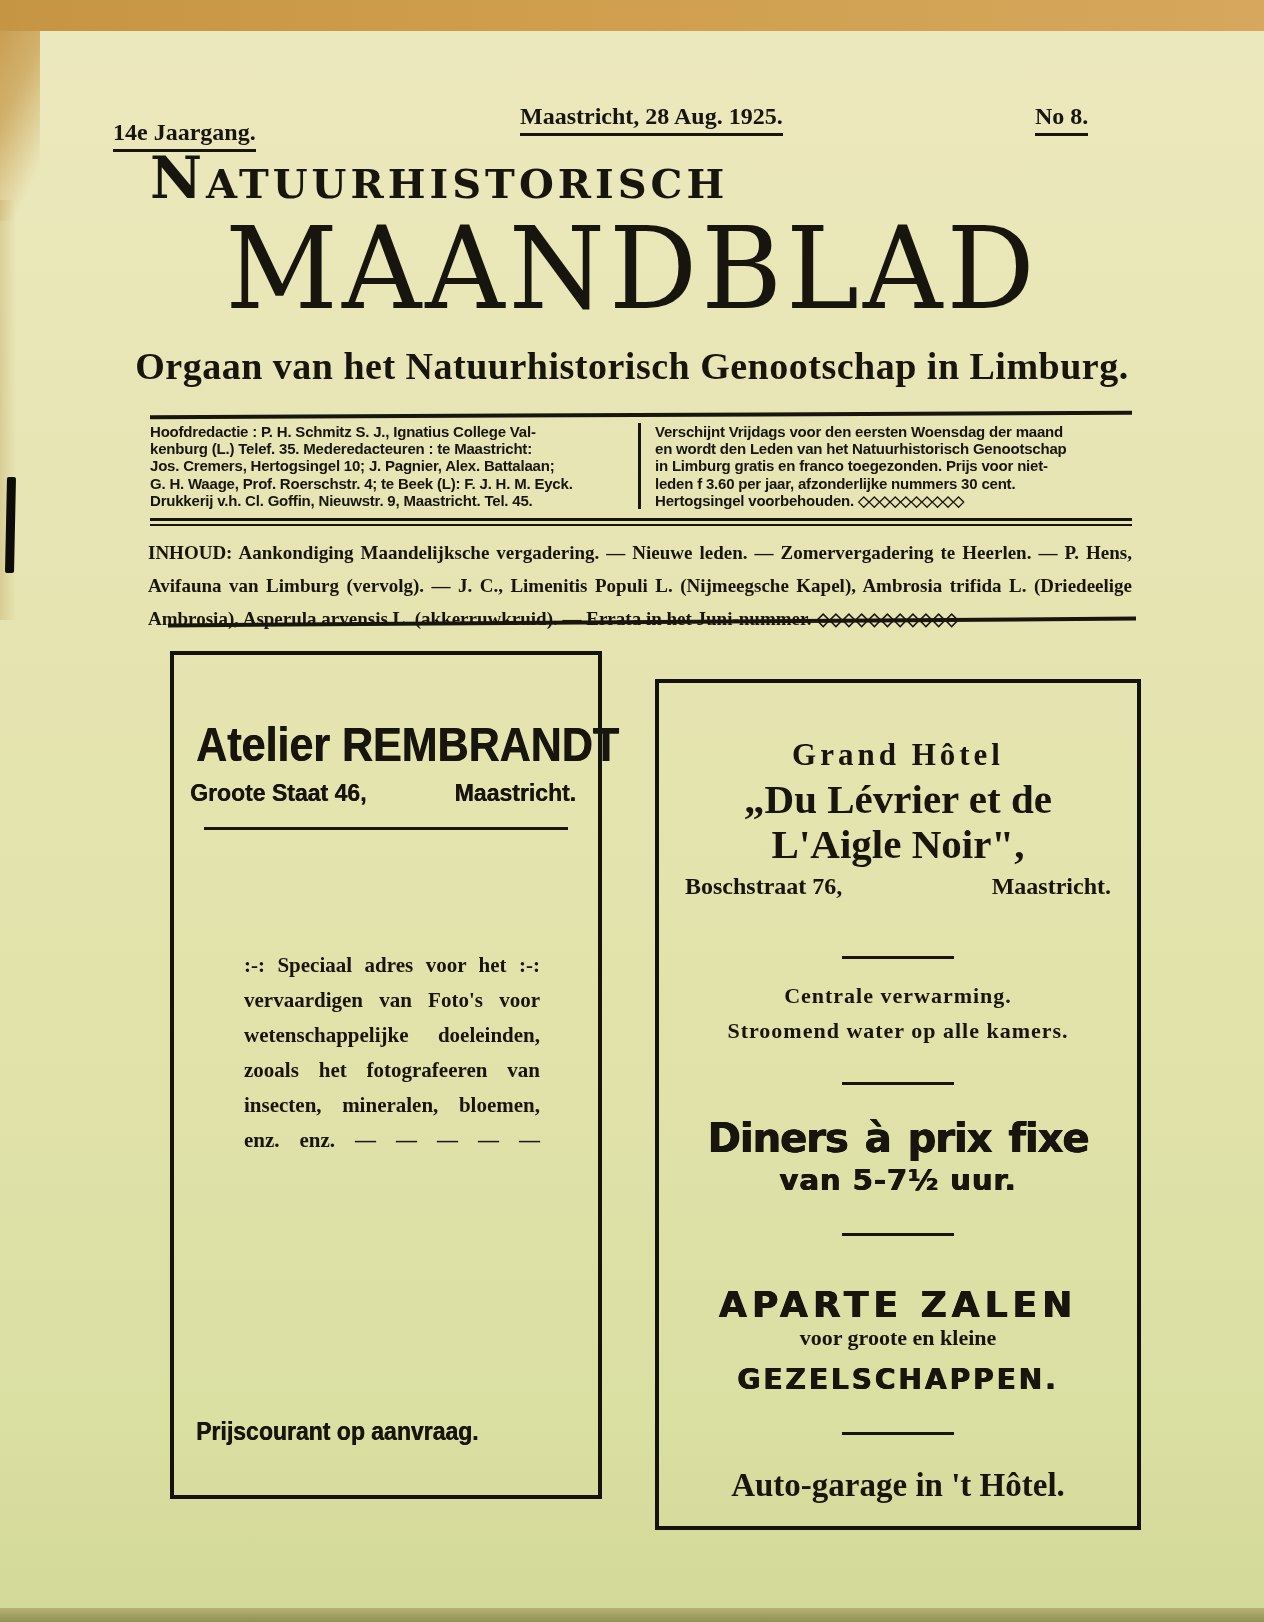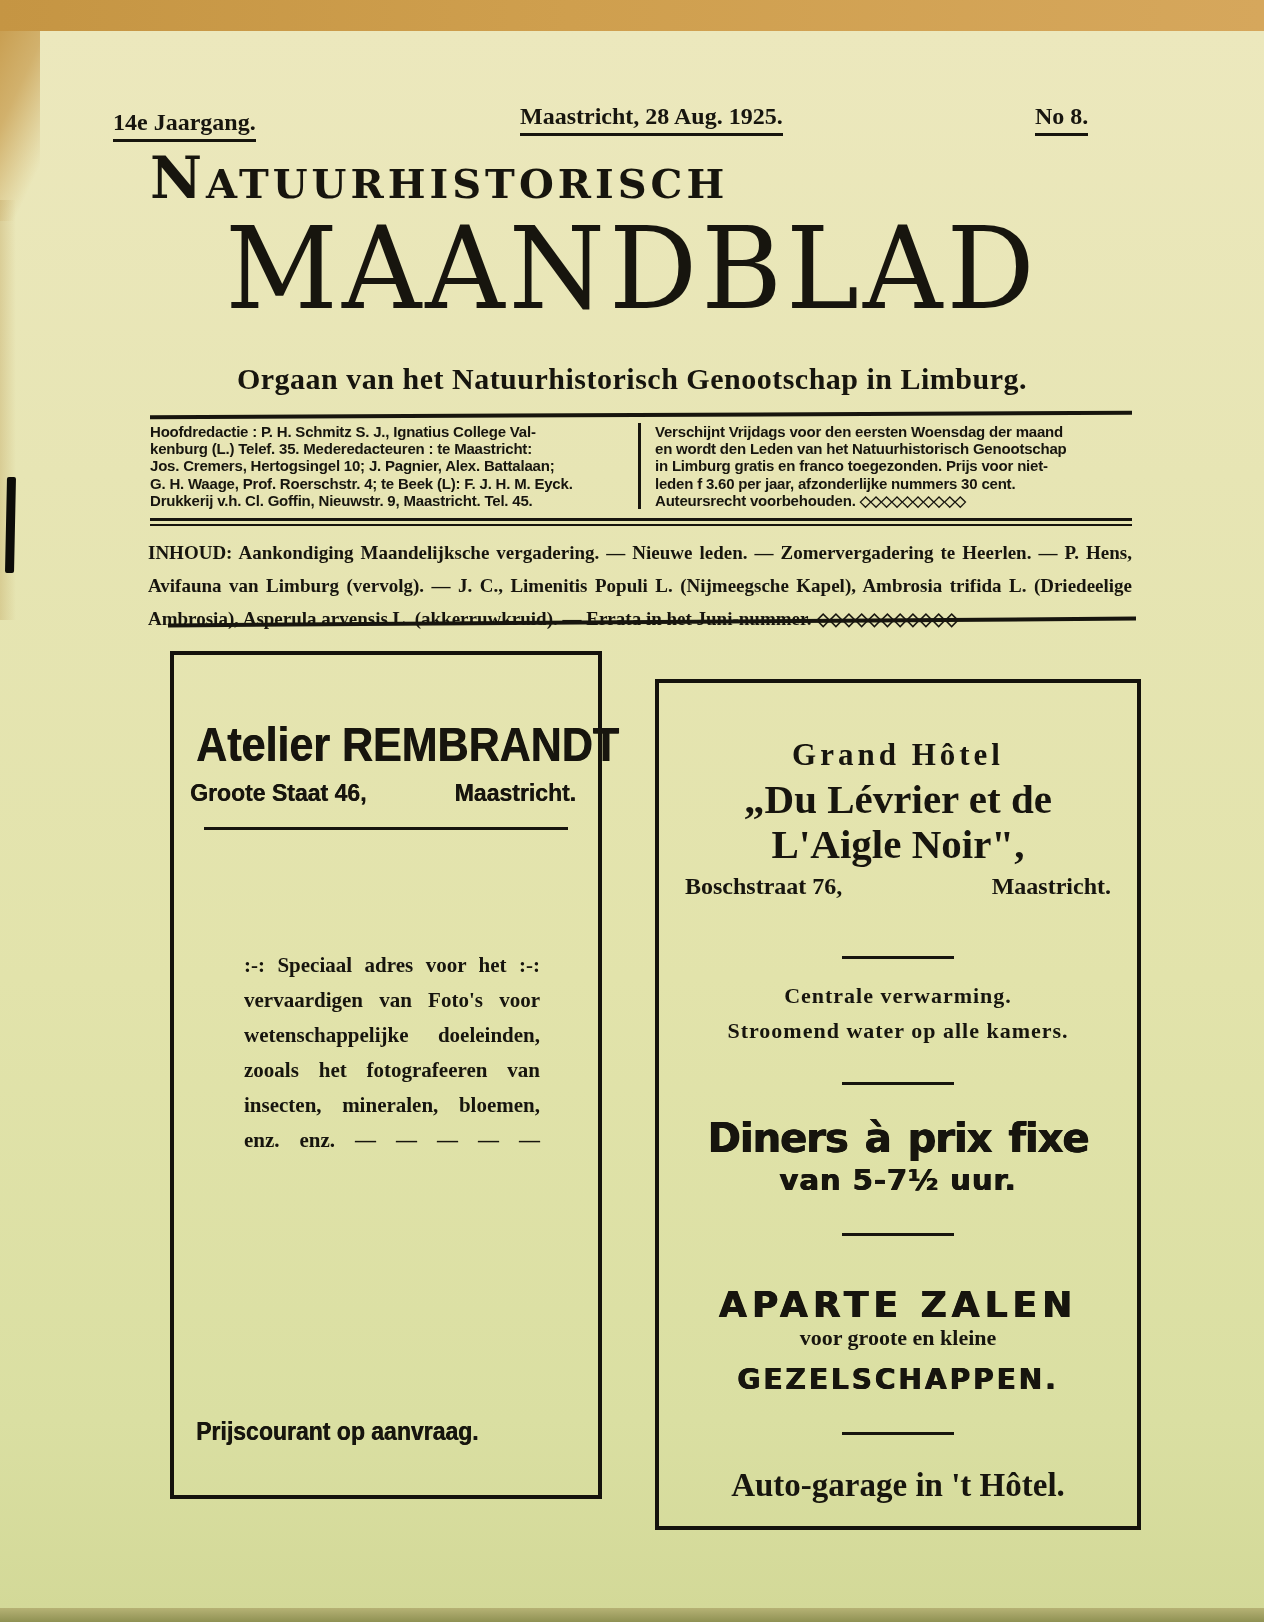--- a/index.html
+++ b/index.html
@@ -27,40 +27,40 @@
     background:linear-gradient(180deg,#b6b275 0%,#8f9153 100%);
   }
   .reg-mark{
     position:absolute;left:6px;top:477px;width:9px;height:96px;
     background:#0d0c09;transform:rotate(1.2deg);border-radius:2px;
   }
 
   
   .hdr{position:absolute;top:72px;left:0;width:100%;font-weight:bold;font-size:24px;}
   .hdr span{border-bottom:3px solid #17150e;padding-bottom:3px;white-space:nowrap;}
-  .hdr-vol{position:absolute;left:113px;top:6px;}
+  .hdr-vol{position:absolute;left:113px;top:16px;}
   .hdr-date{position:absolute;left:520px;top:0;}
   .hdr-no{position:absolute;left:1035px;top:0;}
 
   
   .supertitle{
     position:absolute;left:150px;top:118px;
     font-family:"DejaVu Serif",serif;font-weight:bold;letter-spacing:4px;white-space:nowrap;
   }
   .supertitle .init{font-size:57px;line-height:57px;vertical-align:baseline;}
   .supertitle .rest{font-size:40px;}
   .title{
     position:absolute;left:0;top:178px;width:100%;text-align:center;
     font-family:"DejaVu Serif",serif;font-size:110px;line-height:118px;
     letter-spacing:4px;font-weight:normal;white-space:nowrap;
     transform:scaleY(1.04);
   }
   .subtitle{
-    position:absolute;left:0;top:331px;width:100%;text-align:center;
-    font-weight:bold;font-size:30px;letter-spacing:.5px;white-space:nowrap;
+    position:absolute;left:0;top:313px;width:100%;text-align:center;
+    font-weight:bold;font-size:38px;letter-spacing:.5px;white-space:nowrap;
   }
 
   
   .rule-top{position:absolute;left:150px;top:382px;width:982px;height:4px;background:#17150e;transform:rotate(-0.25deg);}
   .editorial{
     position:absolute;left:150px;top:392px;width:982px;height:86px;
     display:flex;font-family:"Liberation Sans",sans-serif;font-weight:bold;
     font-size:15px;line-height:17.2px;letter-spacing:-0.2px;
   }
   .ed-col{overflow:hidden;white-space:nowrap;}
@@ -153,21 +153,21 @@
       <div>kenburg (L.) Telef. 35. Mederedacteuren : te Maastricht:</div>
       <div>Jos. Cremers, Hertogsingel 10; J. Pagnier, Alex. Battalaan;</div>
       <div>G. H. Waage, Prof. Roerschstr. 4; te Beek (L): F. J. H. M. Eyck.</div>
       <div>Drukkerij v.h. Cl. Goffin, Nieuwstr. 9, Maastricht. Tel. 45.</div>
     </div>
     <div class="ed-col ed-right">
       <div>Verschijnt Vrijdags voor den eersten Woensdag der maand</div>
       <div>en wordt den Leden van het Natuurhistorisch Genootschap</div>
       <div>in Limburg gratis en franco toegezonden. Prijs voor niet-</div>
       <div>leden f 3.60 per jaar, afzonderlijke nummers 30 cent.</div>
-      <div><span>Auteursrecht voorbehouden. </span><span class="ornament">◇◇◇◇◇◇◇◇◇◇</span></div>
+      <div><span>Hertogsingel voorbehouden. </span><span class="ornament">◇◇◇◇◇◇◇◇◇◇</span></div>
     </div>
   </div>
   <div class="rule-double">
       <div class="a"></div>
       <div class="b"></div>
     </div>
 
   <div class="inhoud">
     <span>INHOUD: </span><span>Aankondiging Maandelijksche vergadering. — Nieuwe leden. — Zomervergadering te Heerlen. — P. Hens, Avifauna van Limburg (vervolg). — J. C., Limenitis Populi L. (Nijmeegsche Kapel), Ambrosia trifida L. (Driedeelige Ambrosia), Asperula arvensis L. (akkerruwkruid). — Errata in het Juni-nummer.  </span><span class="ornament">◇◇◇◇◇◇◇◇◇◇◇</span>
   </div>

